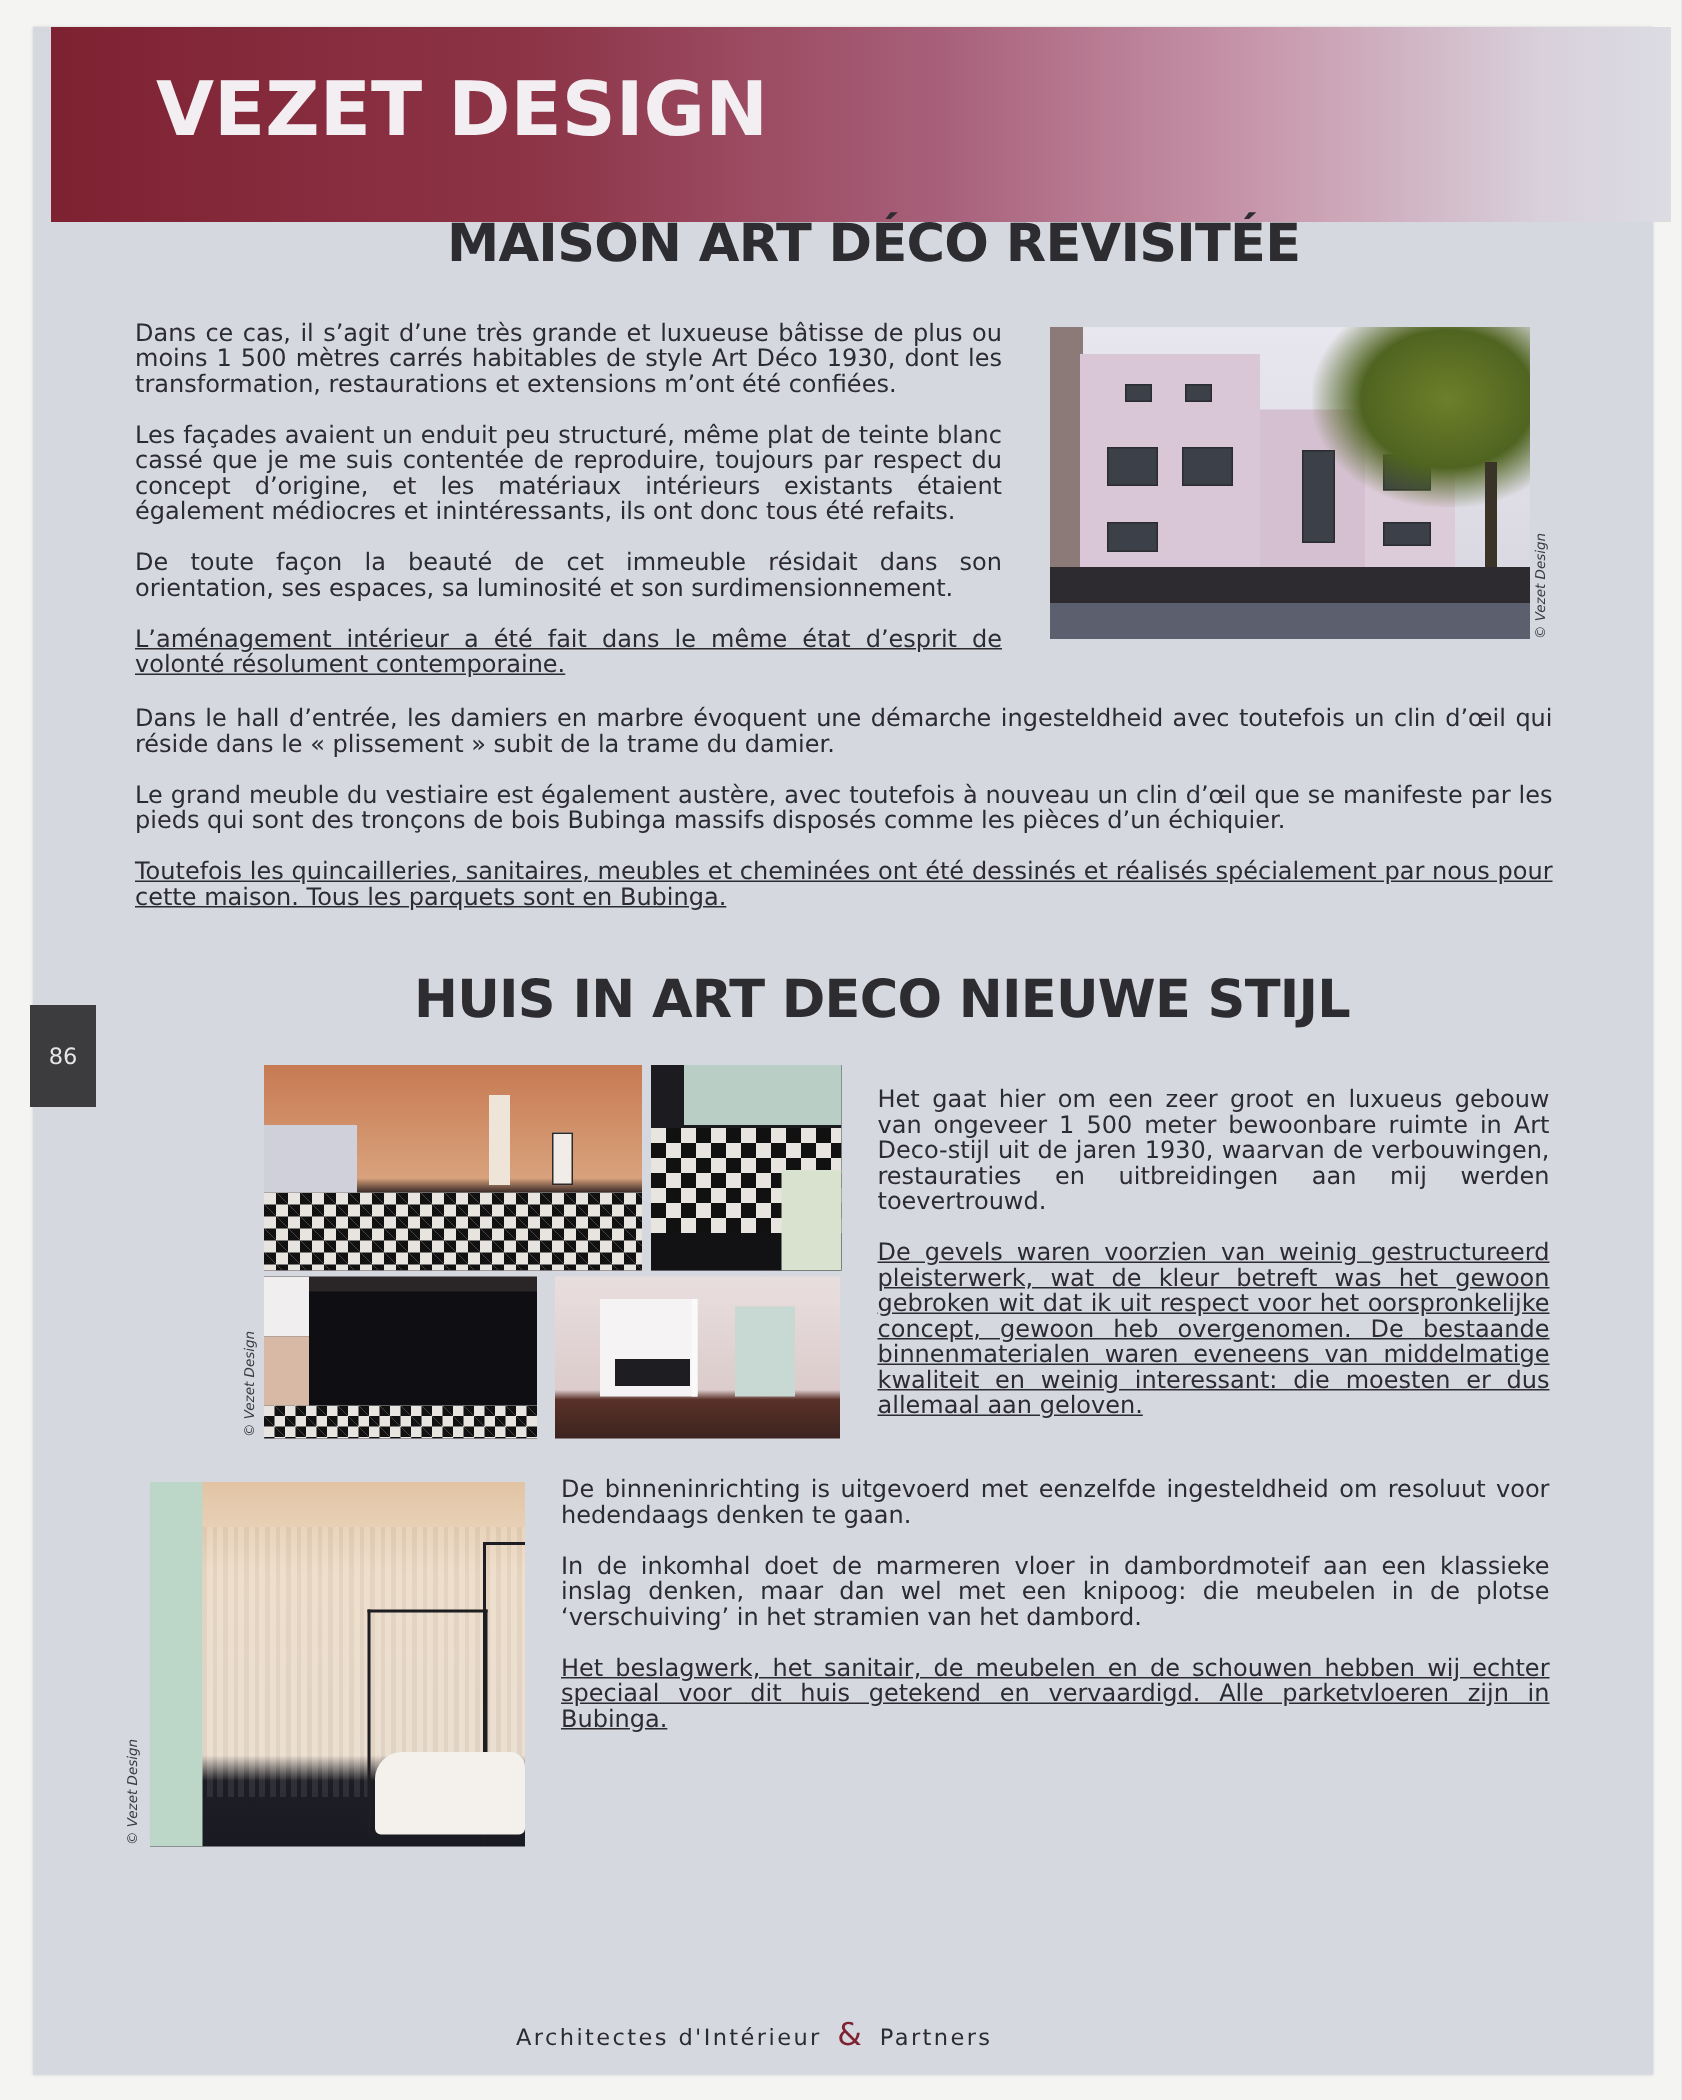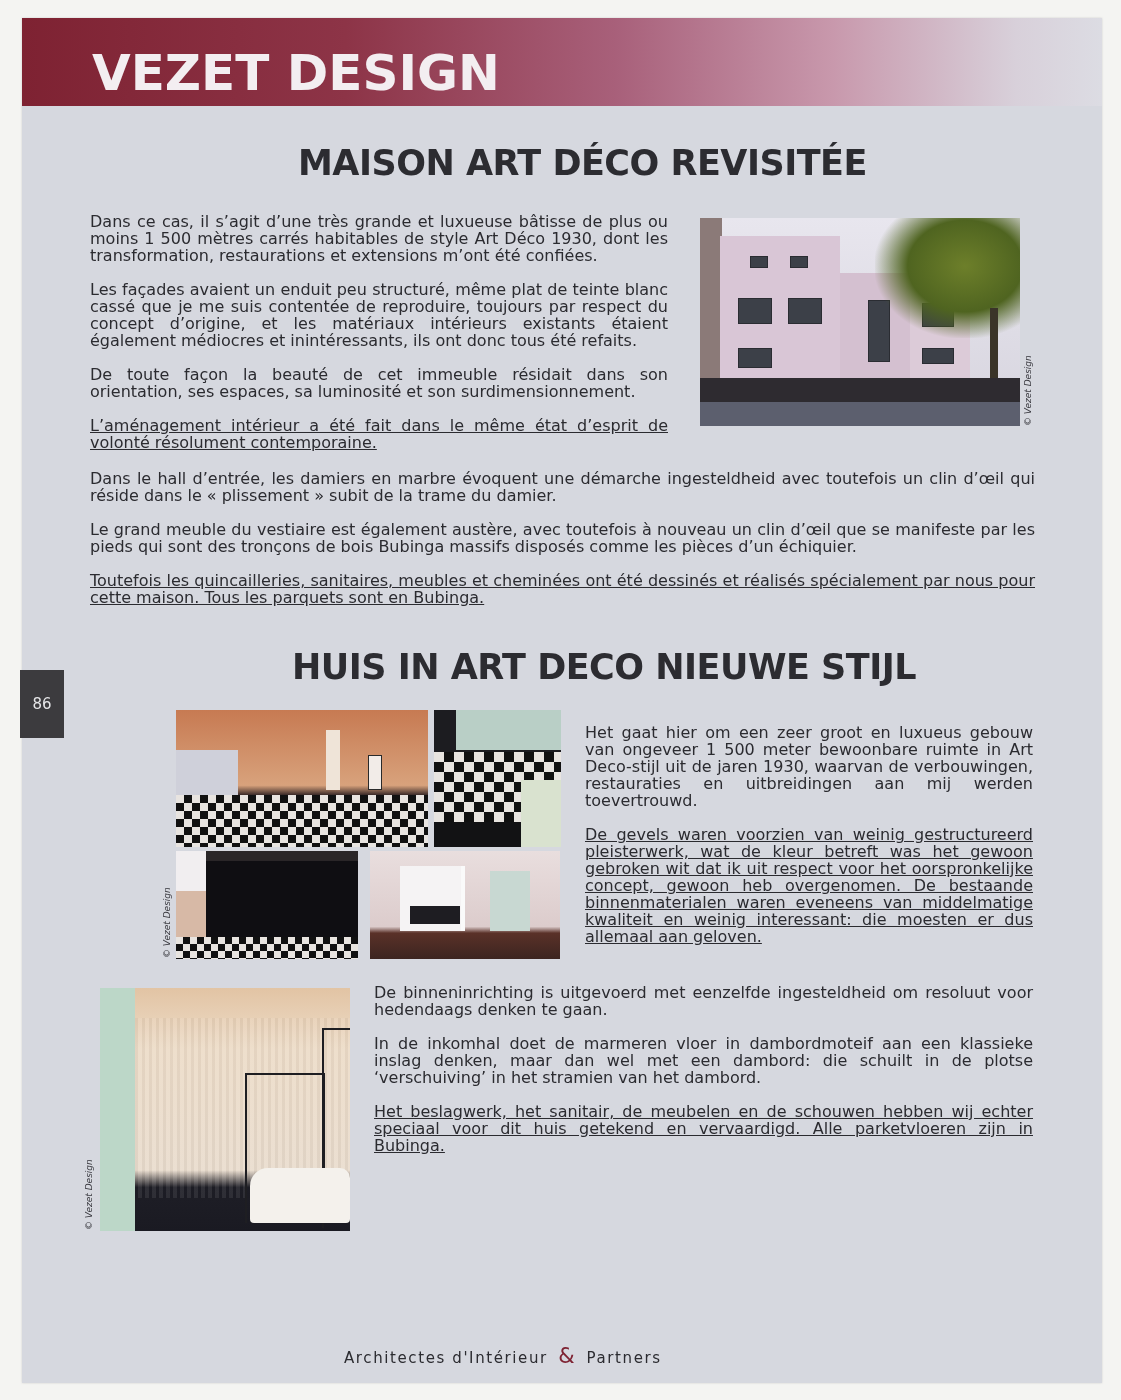--- a/index.html
+++ b/index.html
@@ -12,22 +12,22 @@
     overflow: hidden;
   }
   .page {
     position: absolute;
     left: 22px; top: 18px;
     width: 1080px; height: 1365px;
     background: #d6d8df;
     box-shadow: 0 0 2px rgba(0,0,0,0.15);
   }
   .header-band {
-    position: absolute; left: 0; top: 0;
-    width: 1080px; height: 88px;
+    position: absolute; left: 12px; top: 0;
+    width: 1080px; height: 130px;
     background: linear-gradient(90deg, #7e2232 0%, #8d3447 30%, #a8607a 55%, #c898ac 75%, #d8d0da 92%, #dcdce3 100%);
   }
   .brand {
     position: absolute; left: 70px; top: 30px;
     font-family: "DejaVu Sans", sans-serif;
     font-weight: bold;
     font-size: 50px;
     letter-spacing: 0px;
     color: #f3eef1;
     line-height: 1;
@@ -35,21 +35,21 @@
   .section-title {
     position: absolute;
     font-family: "DejaVu Sans", sans-serif;
     font-weight: bold;
     color: #2c2c31;
     letter-spacing: -0.5px;
     line-height: 1;
     white-space: nowrap;
   }
   .title-fr { left: 276px; top: 128px; font-size: 35px; }
-  .title-nl { left: 270px; top: 632px; font-size: 35px; }
+  .title-nl { left: 254px; top: 632px; font-size: 35px; }
 
   .txt {
     position: absolute;
     font-family: "DejaVu Sans", sans-serif;
     font-size: 16px;
     line-height: 17px;
     color: #2b2b30;
     text-align: justify;
   }
   .txt p { margin-bottom: 17px; }
@@ -221,21 +221,21 @@
     <div class="mint"></div>
     <div class="frame" style="left:145px;top:85px;width:80px;height:150px;border-bottom:none;"></div>
     <div class="frame" style="left:222px;top:40px;width:28px;height:200px;border-left:none;border-bottom:none;border-right:none;"></div>
     <div class="frame" style="left:222px;top:40px;width:2px;height:200px;border:none;background:#1e1e22;"></div>
     <div class="duvet"></div>
   </div>
   <div class="credit" style="left:62px;top:1212px;">© Vezet Design</div>
 
   <div class="txt nl-bottom">
     <p>De binneninrichting is uitgevoerd met eenzelfde ingesteldheid om resoluut voor hedendaags denken te gaan.</p>
-    <p>In de inkomhal doet de marmeren vloer in dambordmoteif aan een klassieke inslag denken, maar dan wel met een dambord: die schuilt in de plotse ‘verschuiving’ in het stramien van het dambord.</p>
+    <p>In de inkomhal doet de marmeren vloer in dambordmoteif aan een klassieke inslag denken, maar dan wel met een knipoog: die meubelen in de plotse ‘verschuiving’ in het stramien van het dambord.</p>
     <p>Het beslagwerk, het sanitair, de meubelen en de schouwen hebben wij echter speciaal voor dit huis getekend en vervaardigd. Alle parketvloeren zijn in Bubinga.</p>
   </div>
 
   <div class="footer">
     <span>Architectes d'Intérieur</span>
     <span class="amp">&amp;</span>
     <span>Partners</span>
   </div>
 
 </div>

